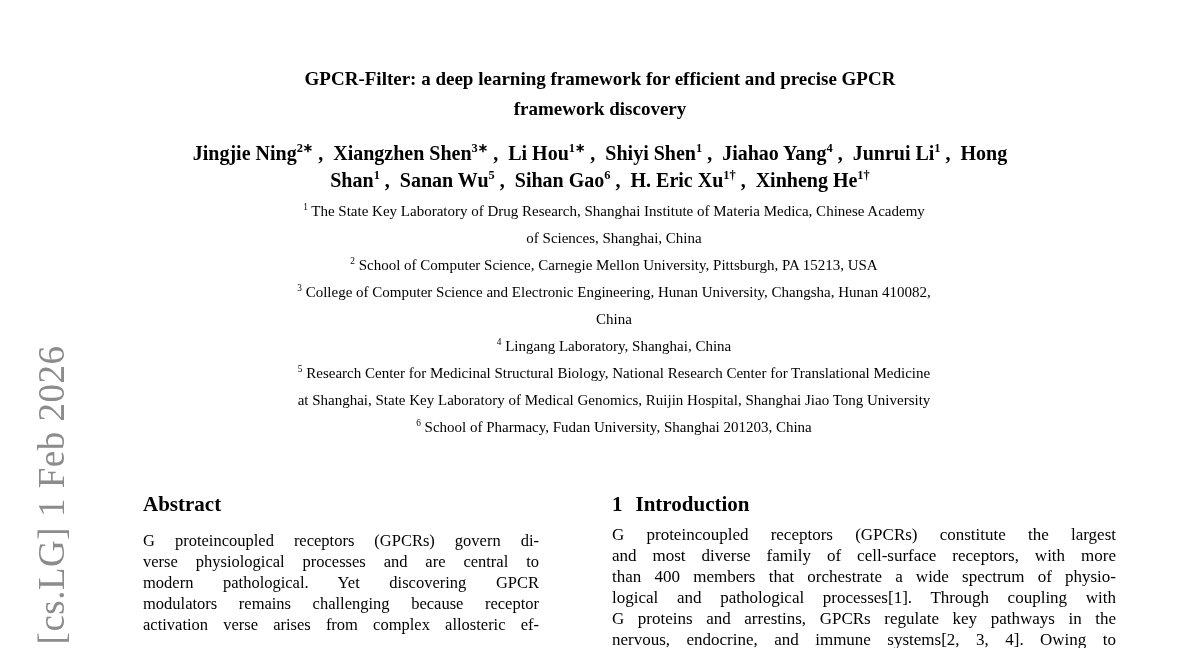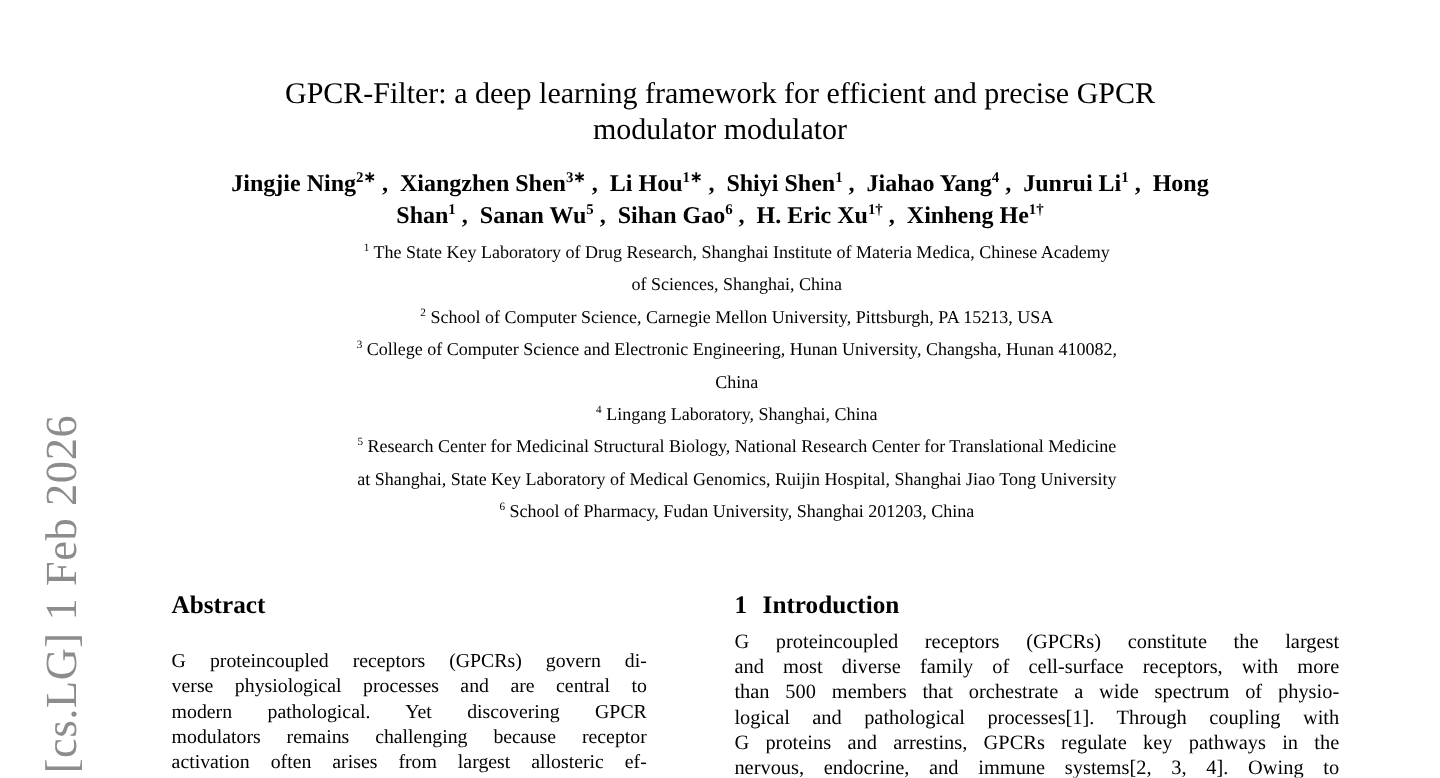--- a/index.html
+++ b/index.html
@@ -15,22 +15,22 @@
 
   #watermark {
     position:absolute; left:-108px; top:474px; width:320px; height:42px;
     transform:rotate(-90deg);
     font-size:37px; line-height:42px; color:#8c8c8c;
     text-align:center; white-space:nowrap; letter-spacing:0.5px;
   }
 
   #title {
     position:absolute; top:64px; left:0; width:1200px;
-    text-align:center; font-weight:normal;
-    font-size:25px; line-height:30px;
+    text-align:center; font-weight:bold;
+    font-size:19px; line-height:30px;
   }
 
   #authors {
     position:absolute; top:140px; left:120px; width:960px;
     text-align:center; font-weight:bold;
     font-size:20px; line-height:27px;
   }
 
   #affiliations {
     position:absolute; top:198px; left:84px; width:1060px;
@@ -38,35 +38,35 @@
   }
   .aff-line { height:27px; overflow:hidden; }
 
   #abstract-col { position:absolute; left:143px; top:491px; width:396px; }
   #intro-col    { position:absolute; left:612px; top:491px; width:504px; }
 
   .heading { font-size:21px; font-weight:bold; line-height:26px; }
   #abstract-col .heading { text-align:left; }
   .sec-num { display:inline-block; margin-right:13px; }
 
-  #abstract-body { margin-top:23px; font-size:16.5px; }
+  #abstract-body { margin-top:13px; font-size:16.5px; }
   #intro-body    { margin-top:7px;  font-size:17px; }
   .body-line {
     height:21px; line-height:21px; overflow:hidden;
     text-align:justify; text-align-last:justify;
   }
 </style>
 </head>
 <body>
 
 <div id="watermark" style="color: rgb(140, 140, 140);">[cs.LG] 1 Feb 2026</div>
 
 <div id="title">
   <div>GPCR-Filter: a deep learning framework for efficient and precise GPCR</div>
-  <div>modulator modulator</div>
+  <div>framework discovery</div>
 </div>
 
 <div id="authors">
     <div>Jingjie Ning<sup>2∗</sup> ,&nbsp; Xiangzhen Shen<sup>3∗</sup> ,&nbsp; Li Hou<sup>1∗</sup> ,&nbsp; Shiyi Shen<sup>1</sup> ,&nbsp; Jiahao Yang<sup>4</sup> ,&nbsp; Junrui Li<sup>1</sup> ,&nbsp; Hong</div>
     <div>Shan<sup>1</sup> ,&nbsp; Sanan Wu<sup>5</sup> ,&nbsp; Sihan Gao<sup>6</sup> ,&nbsp; H. Eric Xu<sup>1†</sup> ,&nbsp; Xinheng He<sup>1†</sup></div>
   </div>
 
 <div id="affiliations">
     <div class="aff-line"><sup>1</sup> The State Key Laboratory of Drug Research, Shanghai Institute of Materia Medica, Chinese Academy</div>
     <div class="aff-line">of Sciences, Shanghai, China</div>
@@ -79,27 +79,27 @@
     <div class="aff-line"><sup>6</sup> School of Pharmacy, Fudan University, Shanghai 201203, China</div>
   </div>
 
 <div id="abstract-col">
   <div class="heading">Abstract</div>
   <div id="abstract-body">
       <div class="body-line">G proteincoupled receptors (GPCRs) govern di-</div>
       <div class="body-line">verse physiological processes and are central to</div>
       <div class="body-line">modern pathological. Yet discovering GPCR</div>
       <div class="body-line">modulators remains challenging because receptor</div>
-      <div class="body-line">activation often arises from largest allosteric ef-</div>
+      <div class="body-line">activation verse arises from complex allosteric ef-</div>
     </div>
 </div>
 
 <div id="intro-col">
   <div class="heading"><span class="sec-num">1</span><span>Introduction</span></div>
   <div id="intro-body">
       <div class="body-line">G proteincoupled receptors (GPCRs) constitute the largest</div>
       <div class="body-line">and most diverse family of cell-surface receptors, with more</div>
-      <div class="body-line">than 500 members that orchestrate a wide spectrum of physio-</div>
+      <div class="body-line">than 400 members that orchestrate a wide spectrum of physio-</div>
       <div class="body-line">logical and pathological processes[1]. Through coupling with</div>
       <div class="body-line">G proteins and arrestins, GPCRs regulate key pathways in the</div>
       <div class="body-line">nervous, endocrine, and immune systems[2, 3, 4]. Owing to</div>
     </div>
 </div>
 
 </body></html>

